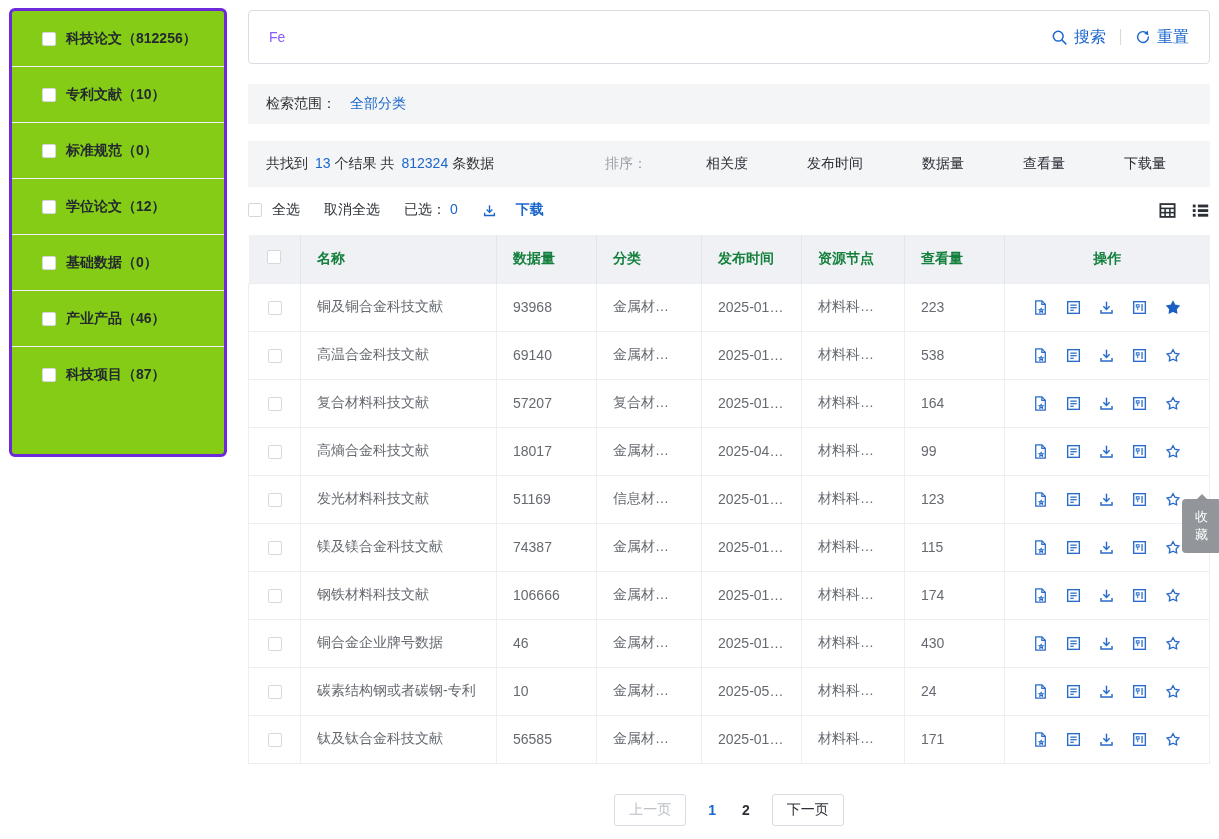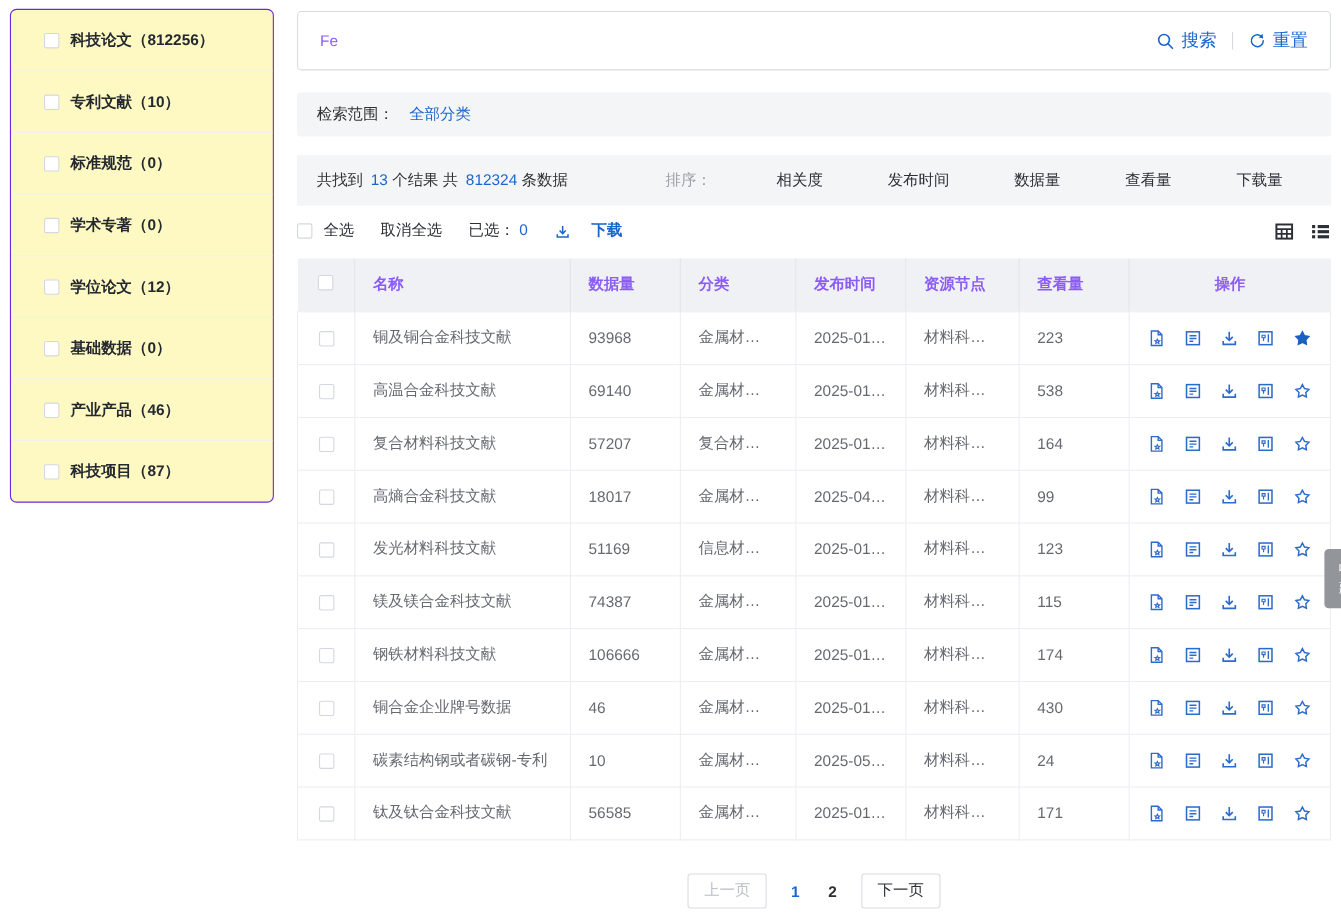--- a/index.html
+++ b/index.html
@@ -1,21 +1,21 @@
 <!DOCTYPE html>
 <html><head>
 <meta charset="utf-8">
 <style>
   * { margin:0; padding:0; box-sizing:border-box; }
   html,body { width:1219px; height:839px; background:#fff;
     font-family:"Liberation Sans","DejaVu Sans",sans-serif; color:#303133; overflow:hidden; }
   .page { display:flex; padding:8px 9px; gap:21px; }
 
   
-  .sidebar { width:240px; flex-shrink:0; background:#fef9c3; border:1px solid #6d28d9;
+  .sidebar { width:218px; flex-shrink:0; background:#84cc16; border:3px solid #6d28d9;
     border-radius:6px; height:449px; overflow:hidden; }
   .side-item { height:56px; display:flex; align-items:center; gap:10px;
     padding-left:30px; border-bottom:1px solid #f0f1f3; cursor:pointer; }
   .side-item:last-child { border-bottom:none; }
   .side-label { font-size:14px; font-weight:bold; color:#24292f; }
 
   .checkbox { width:14px; height:14px; border:1px solid #d4d8de; border-radius:2px;
     background:#fff; flex-shrink:0; display:inline-block; }
 
   
@@ -45,21 +45,21 @@
   .selection-row { height:46px; display:flex; align-items:center; font-size:14px; }
   .sel-item { margin-right:24px; cursor:pointer; color:#2b2f36; }
   .selection-row .checkbox { margin-right:10px; }
   .sel-count { color:#1a66cc; margin-left:4px; }
   .dl-btn { color:#1a66cc; display:flex; align-items:center; gap:19px; font-size:14px; font-weight:bold; cursor:pointer; }
   .view-toggles { margin-left:auto; display:flex; align-items:center; gap:14px; }
   .view-toggles .vicon { cursor:pointer; display:inline-flex; }
 
   
   table { width:100%; border-collapse:collapse; table-layout:fixed; margin-top:2px; }
-  thead th { background:#eff1f4; height:48px; font-size:14px; font-weight:bold; color:#8b5cf6;
+  thead th { background:#eff1f4; height:48px; font-size:14px; font-weight:bold; color:#15803d;
     text-align:left; padding-left:16px; border-left:1px solid #e2e5e9; }
   thead th:first-child { border-left:none; }
   thead th.c-actions-h { text-align:center; padding-left:0; }
   tbody td { height:48px; border:1px solid #eceef2; font-size:14px; color:#666a70;
     padding-left:16px; background:#fff; white-space:nowrap; overflow:hidden; }
   tbody td.c-check, thead th.c-check { padding-left:0; text-align:center; }
   tbody td.c-check .checkbox { vertical-align:middle; }
   td.c-actions { padding-left:0; text-align:center; }
   .act { display:inline-flex; vertical-align:middle; margin:0 6px; cursor:pointer; }
   .star-wrap svg polygon { fill:none; stroke:#2b6bcc; stroke-width:1.2; }
@@ -96,24 +96,20 @@
   <div class="side-item">
     <span class="checkbox"></span>
     <span class="side-label">专利文献（10）</span>
   </div>
 
   <div class="side-item">
     <span class="checkbox"></span>
     <span class="side-label">标准规范（0）</span>
   </div>
 
-  <div class="side-item">
-    <span class="checkbox"></span>
-    <span class="side-label">学术专著（0）</span>
-  </div>
 
   <div class="side-item">
     <span class="checkbox"></span>
     <span class="side-label">学位论文（12）</span>
   </div>
 
   <div class="side-item">
     <span class="checkbox"></span>
     <span class="side-label">基础数据（0）</span>
   </div>

